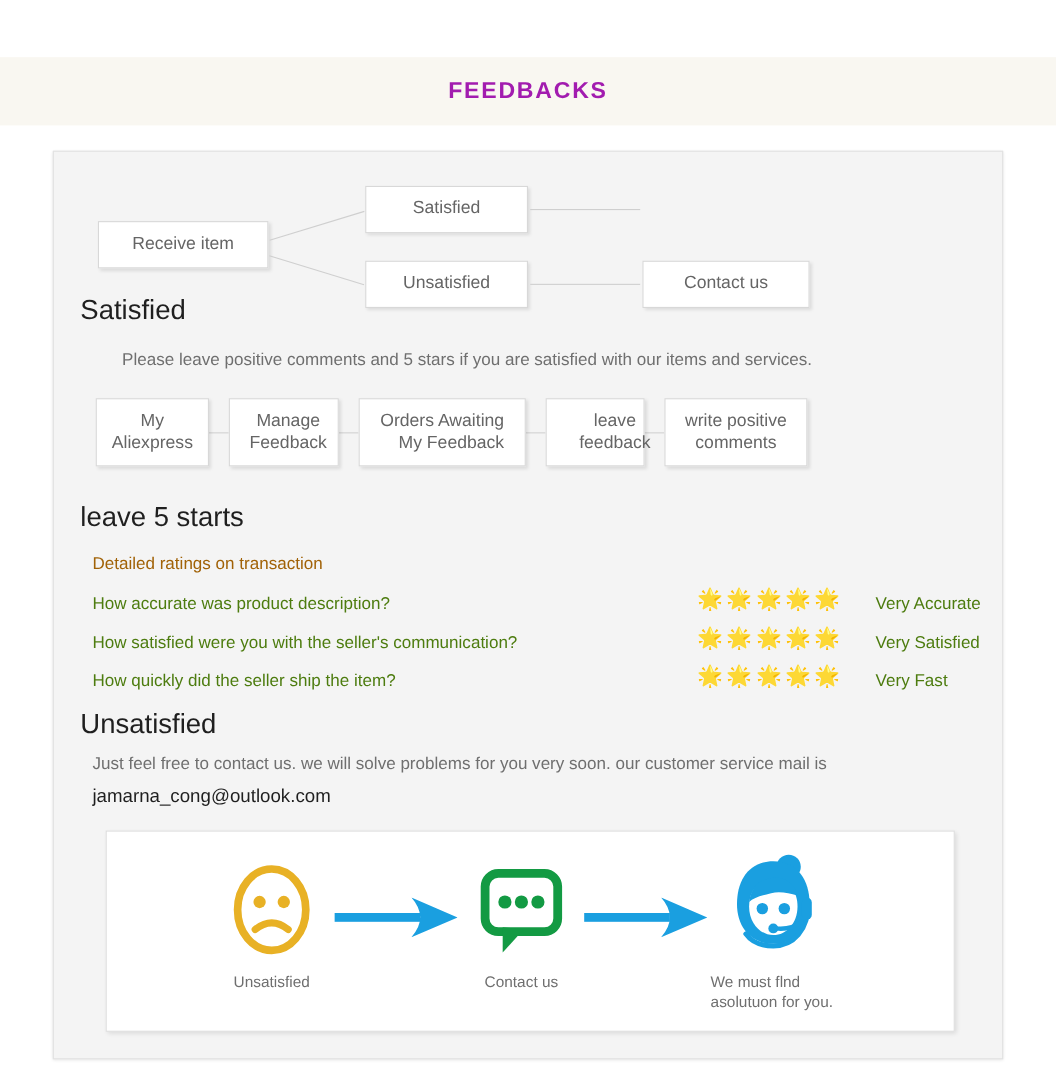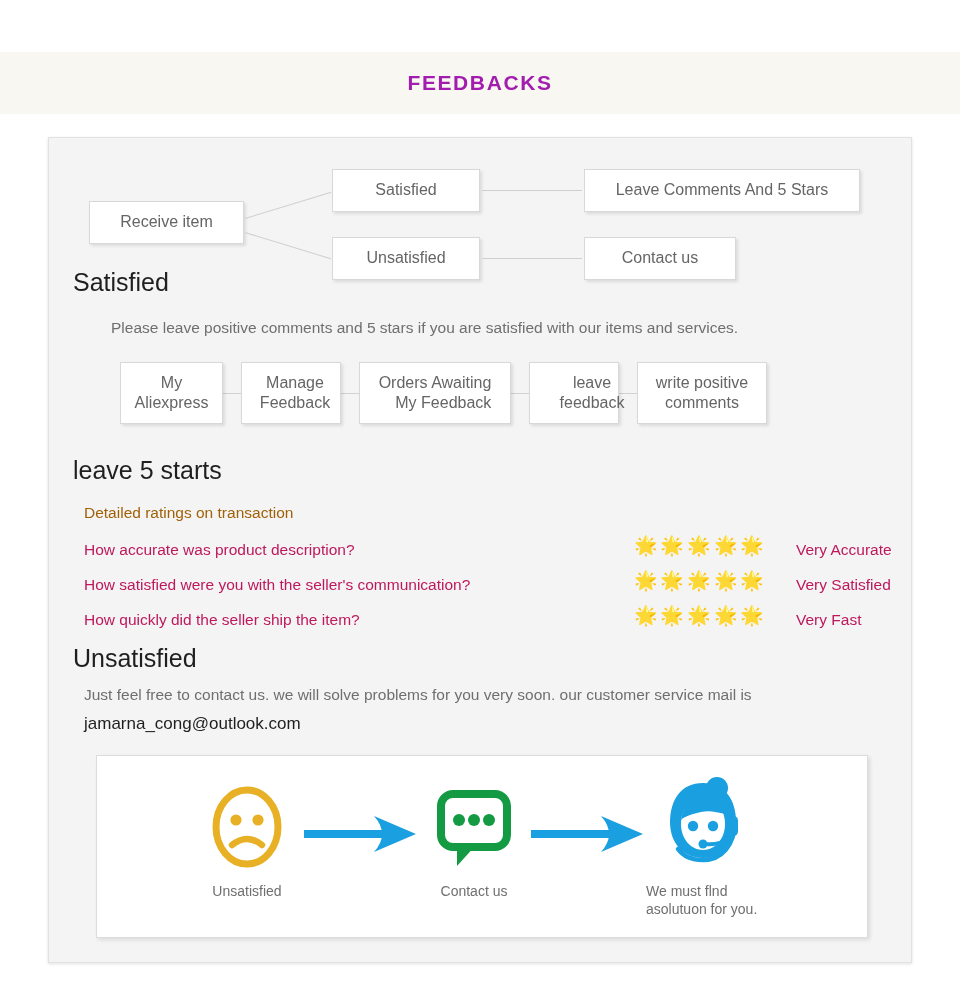--- a/index.html
+++ b/index.html
@@ -114,21 +114,21 @@
     top: 366px;
     font-size: 15.5px;
     color: #a16207;
   }
   .rate-row {
     position: absolute;
     left: 35px;
     width: 810px;
     height: 34px;
     font-size: 15.5px;
-    color: #be185d;
+    color: #4d7c0f;
   }
   .rate-q { position: absolute; left: 0; top: 3px; white-space: nowrap; }
   .rate-stars {
     position: absolute;
     left: 550px;
     top: -2px;
     font-size: 19px;
     letter-spacing: 3px;
     line-height: 1;
   }
@@ -167,38 +167,37 @@
 <div class="panel">
 
   <div class="chart-top">
 
     <div class="fbox box-receive">Receive item</div>
 
     <div class="fbox box-sat">Satisfied</div>
 
     <div class="fbox box-unsat">Unsatisfied</div>
 
-    <div class="fbox box-leave">Leave Comments And 5 Stars</div>
 
     <div class="fbox box-contact">Contact us</div>
 
     <div class="diag" style="left:196px; top:80px; width:90px; transform:rotate(-17deg);"></div>
     <div class="diag" style="left:196px; top:94px; width:90px; transform:rotate(17deg);"></div>
 
     <div class="conn conn-h" style="left:433px; top:52px; width:100px;"></div>
     <div class="conn conn-h" style="left:433px; top:120px; width:100px;"></div>
   </div>
 
   <div class="h-section" style="left:24px; top:130px;">Satisfied</div>
 
   <div class="p-body" style="left:46px; top:177px; width:800px;margin-left:16px;">Please leave positive comments and 5 stars if you are satisfied with our items and services.</div>
 
   <div class="chain">
     <span class="chain-item">
-      <span class="fbox cb1" style="white-space:pre-line;margin-left:33px;">My
+      <span class="fbox cb1" style="white-space:pre-line;">My
 Aliexpress</span>
     </span><span class="chain-link"></span><span class="chain-item">
       <span class="fbox cb2" style="white-space:pre-line;">Manage
 Feedback</span>
     </span><span class="chain-link"></span><span class="chain-item">
       <span class="fbox cb3" style="white-space:pre-line;text-align:right;">Orders Awaiting
 My Feedback</span>
     </span><span class="chain-link"></span><span class="chain-item">
       <span class="fbox cb4" style="white-space:pre-line;padding-left:36px;">leave
 feedback</span>

